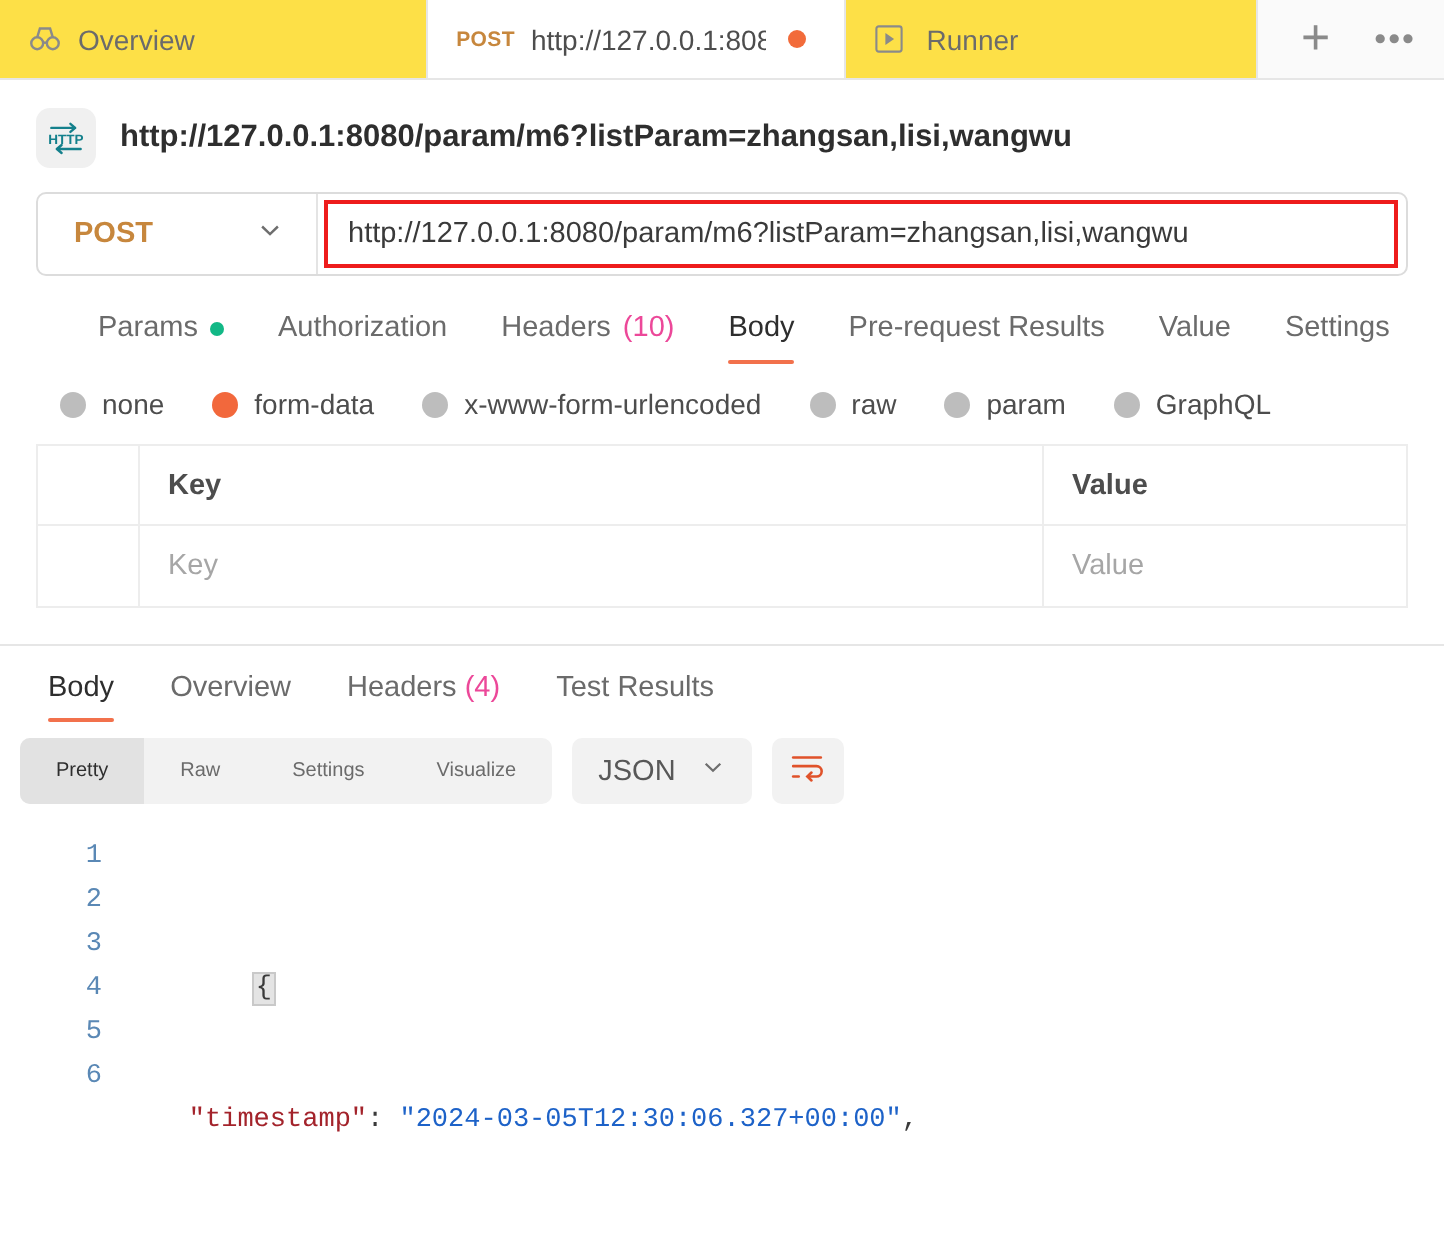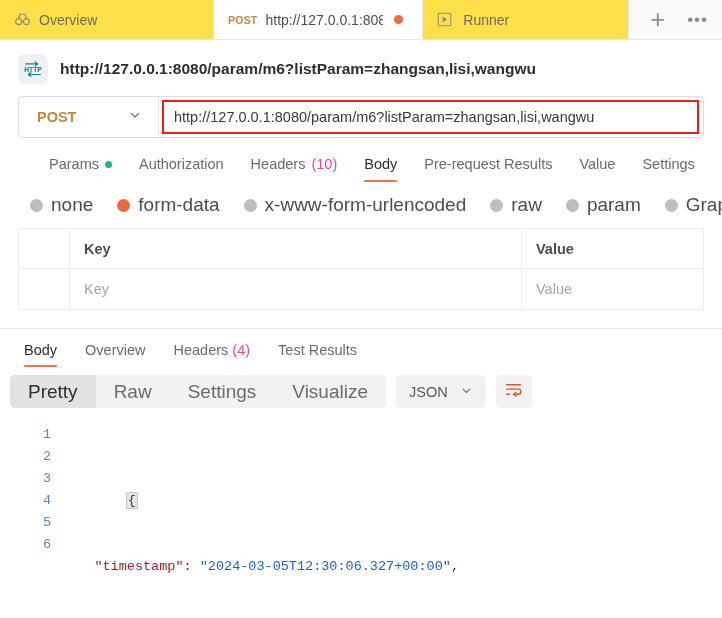--- a/index.html
+++ b/index.html
@@ -129,21 +129,21 @@
 
   
   .bodytypes {
     display: flex; align-items: center;
     padding: 12px 0 12px 30px;
     gap: 0;
   }
   .radio-opt {
     display: flex; align-items: center; gap: 8px;
     margin-right: 24px; cursor: pointer;
-    font-size: 19px; color: #4d4d4d;
+    font-size: 14px; color: #4d4d4d;
     white-space: nowrap;
   }
   .radio-dot {
     width: 13px; height: 13px; border-radius: 50%;
     background: #bdbdbd; flex: none;
   }
   .radio-dot.on { background: #f2683c; }
 
   
   .kvtable {
@@ -193,21 +193,21 @@
     display: flex; align-items: center; gap: 10px;
     padding: 8px 0 8px 10px;
   }
   .seg {
     display: flex; align-items: stretch;
     background: #f2f2f2; border-radius: 5px; overflow: hidden;
     height: 33px;
   }
   .seg-item {
     display: flex; align-items: center; justify-content: center;
-    padding: 4px 18px; font-size: 19px; color: #6b6b6b;
+    padding: 4px 18px; font-size: 10px; color: #6b6b6b;
     cursor: pointer; white-space: nowrap;
   }
   .seg-item.active { background: #e2e2e2; color: #2e2e2e; }
   .fmt-sel {
     display: flex; align-items: center; gap: 12px;
     height: 33px; padding: 0 13px;
     background: #f2f2f2; border-radius: 5px;
     font-size: 14.5px; color: #585858;
     cursor: pointer;
   }

